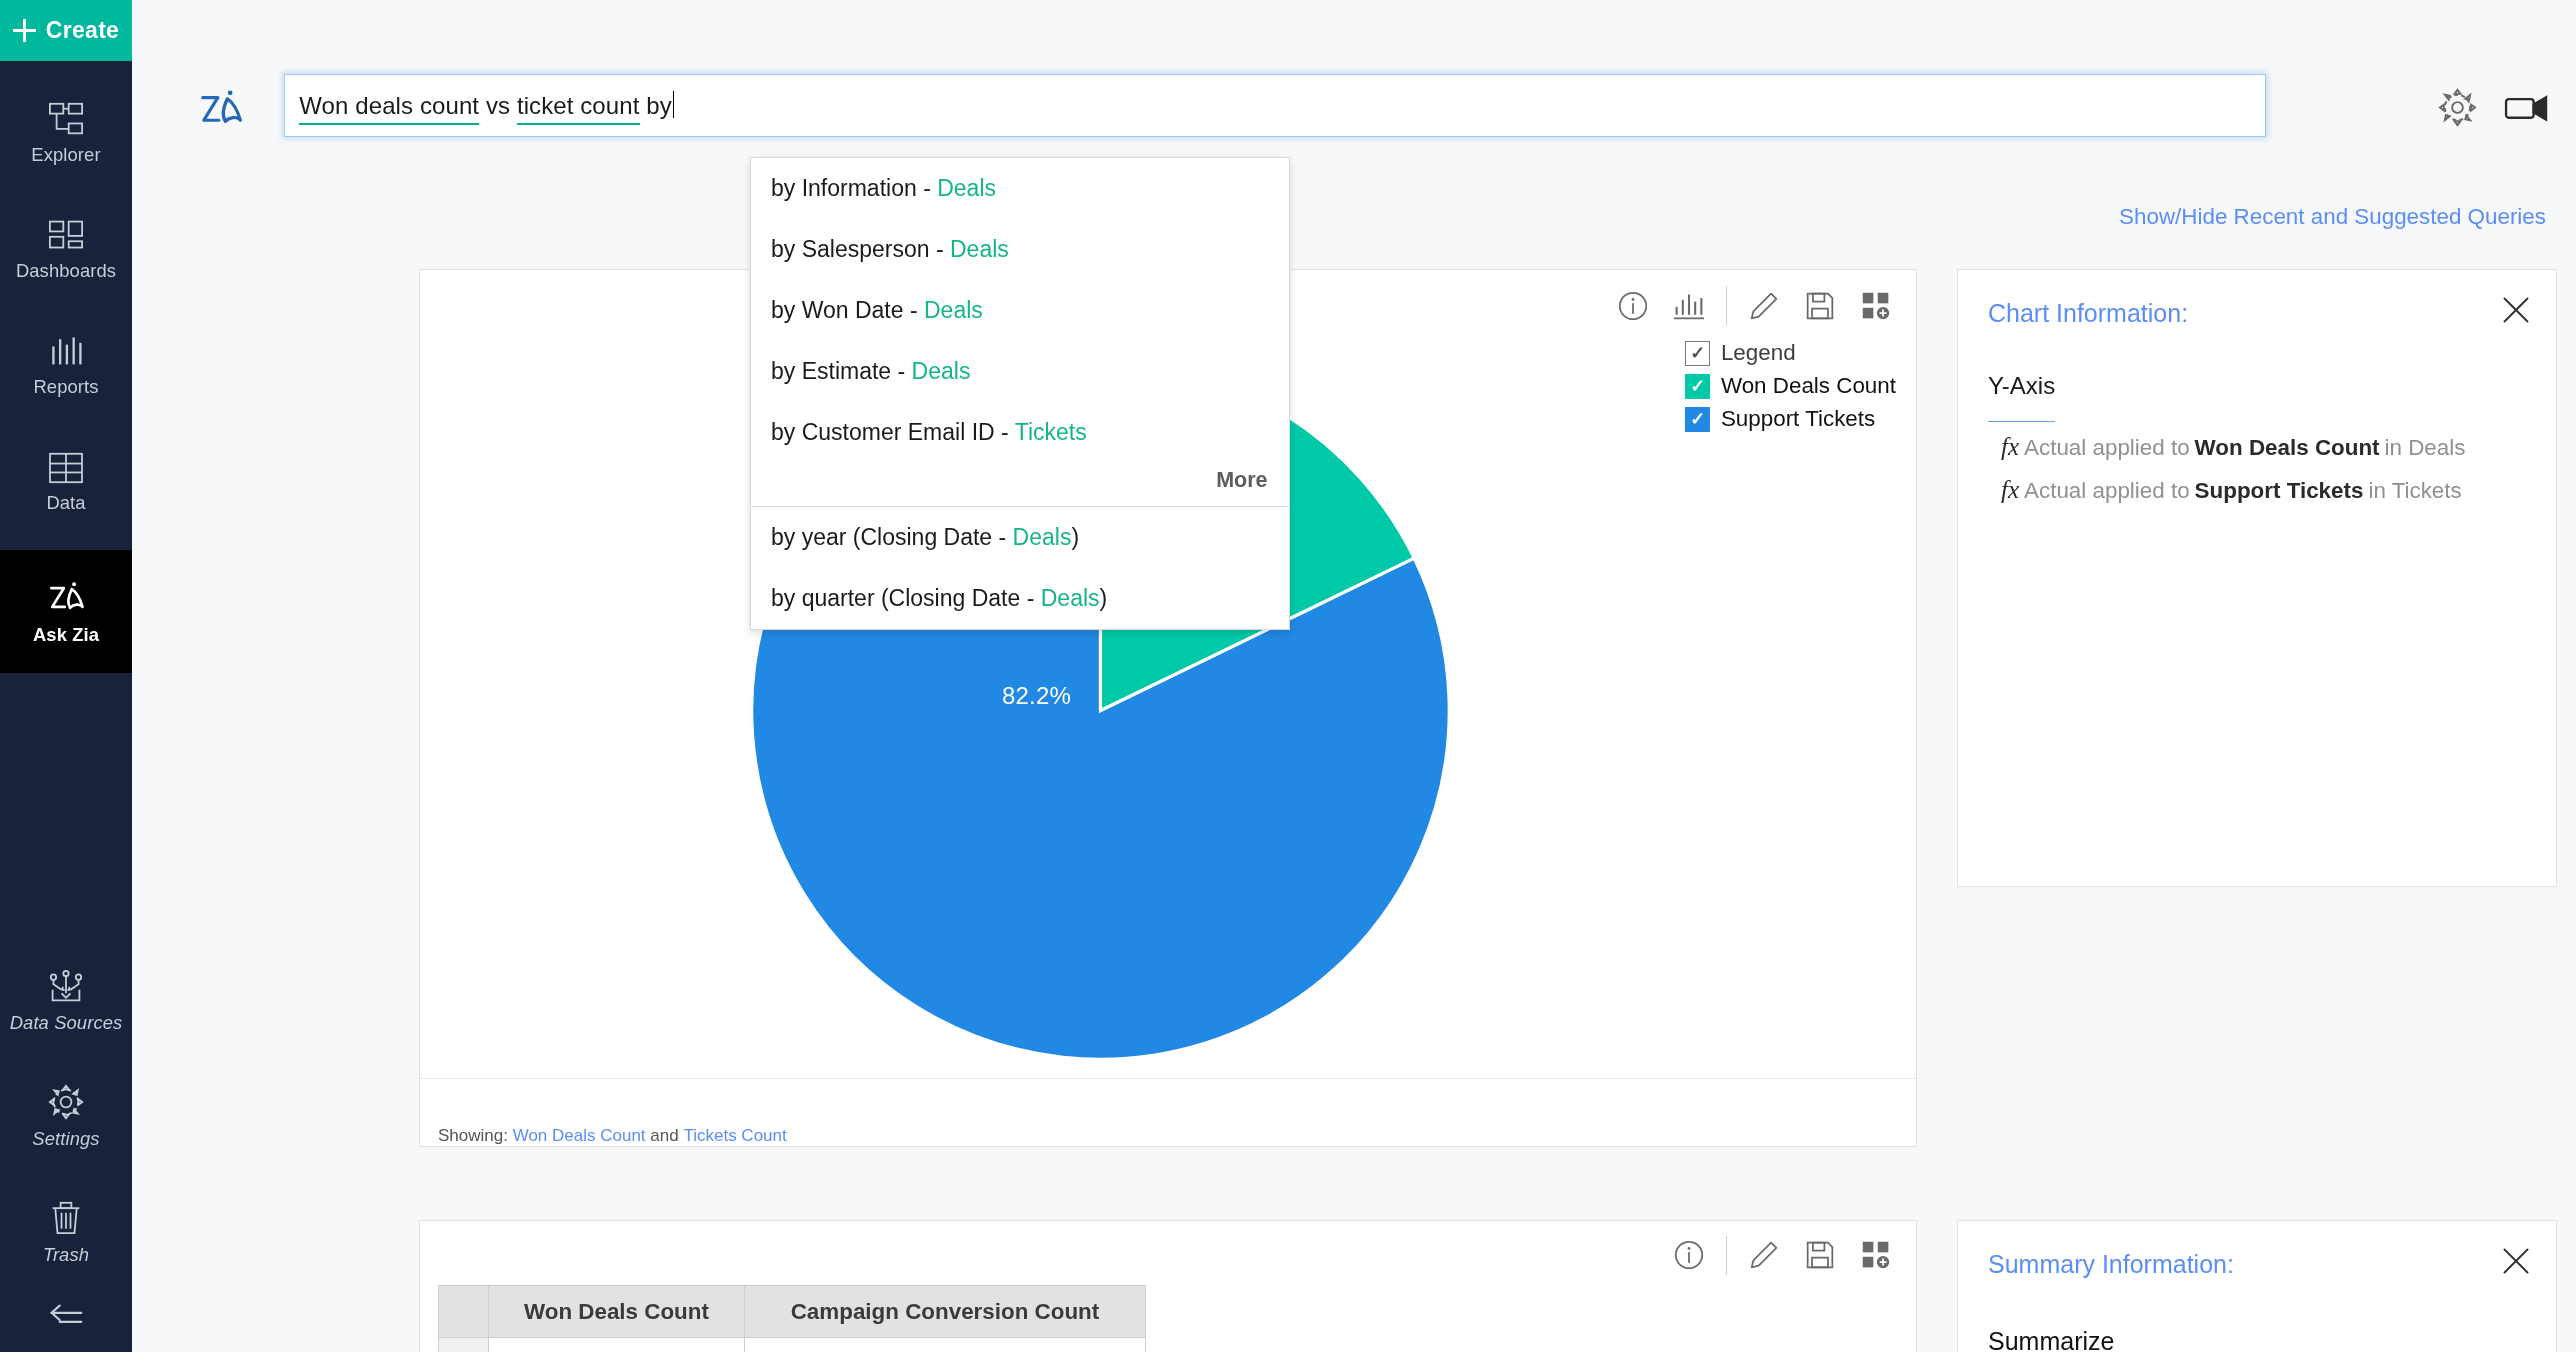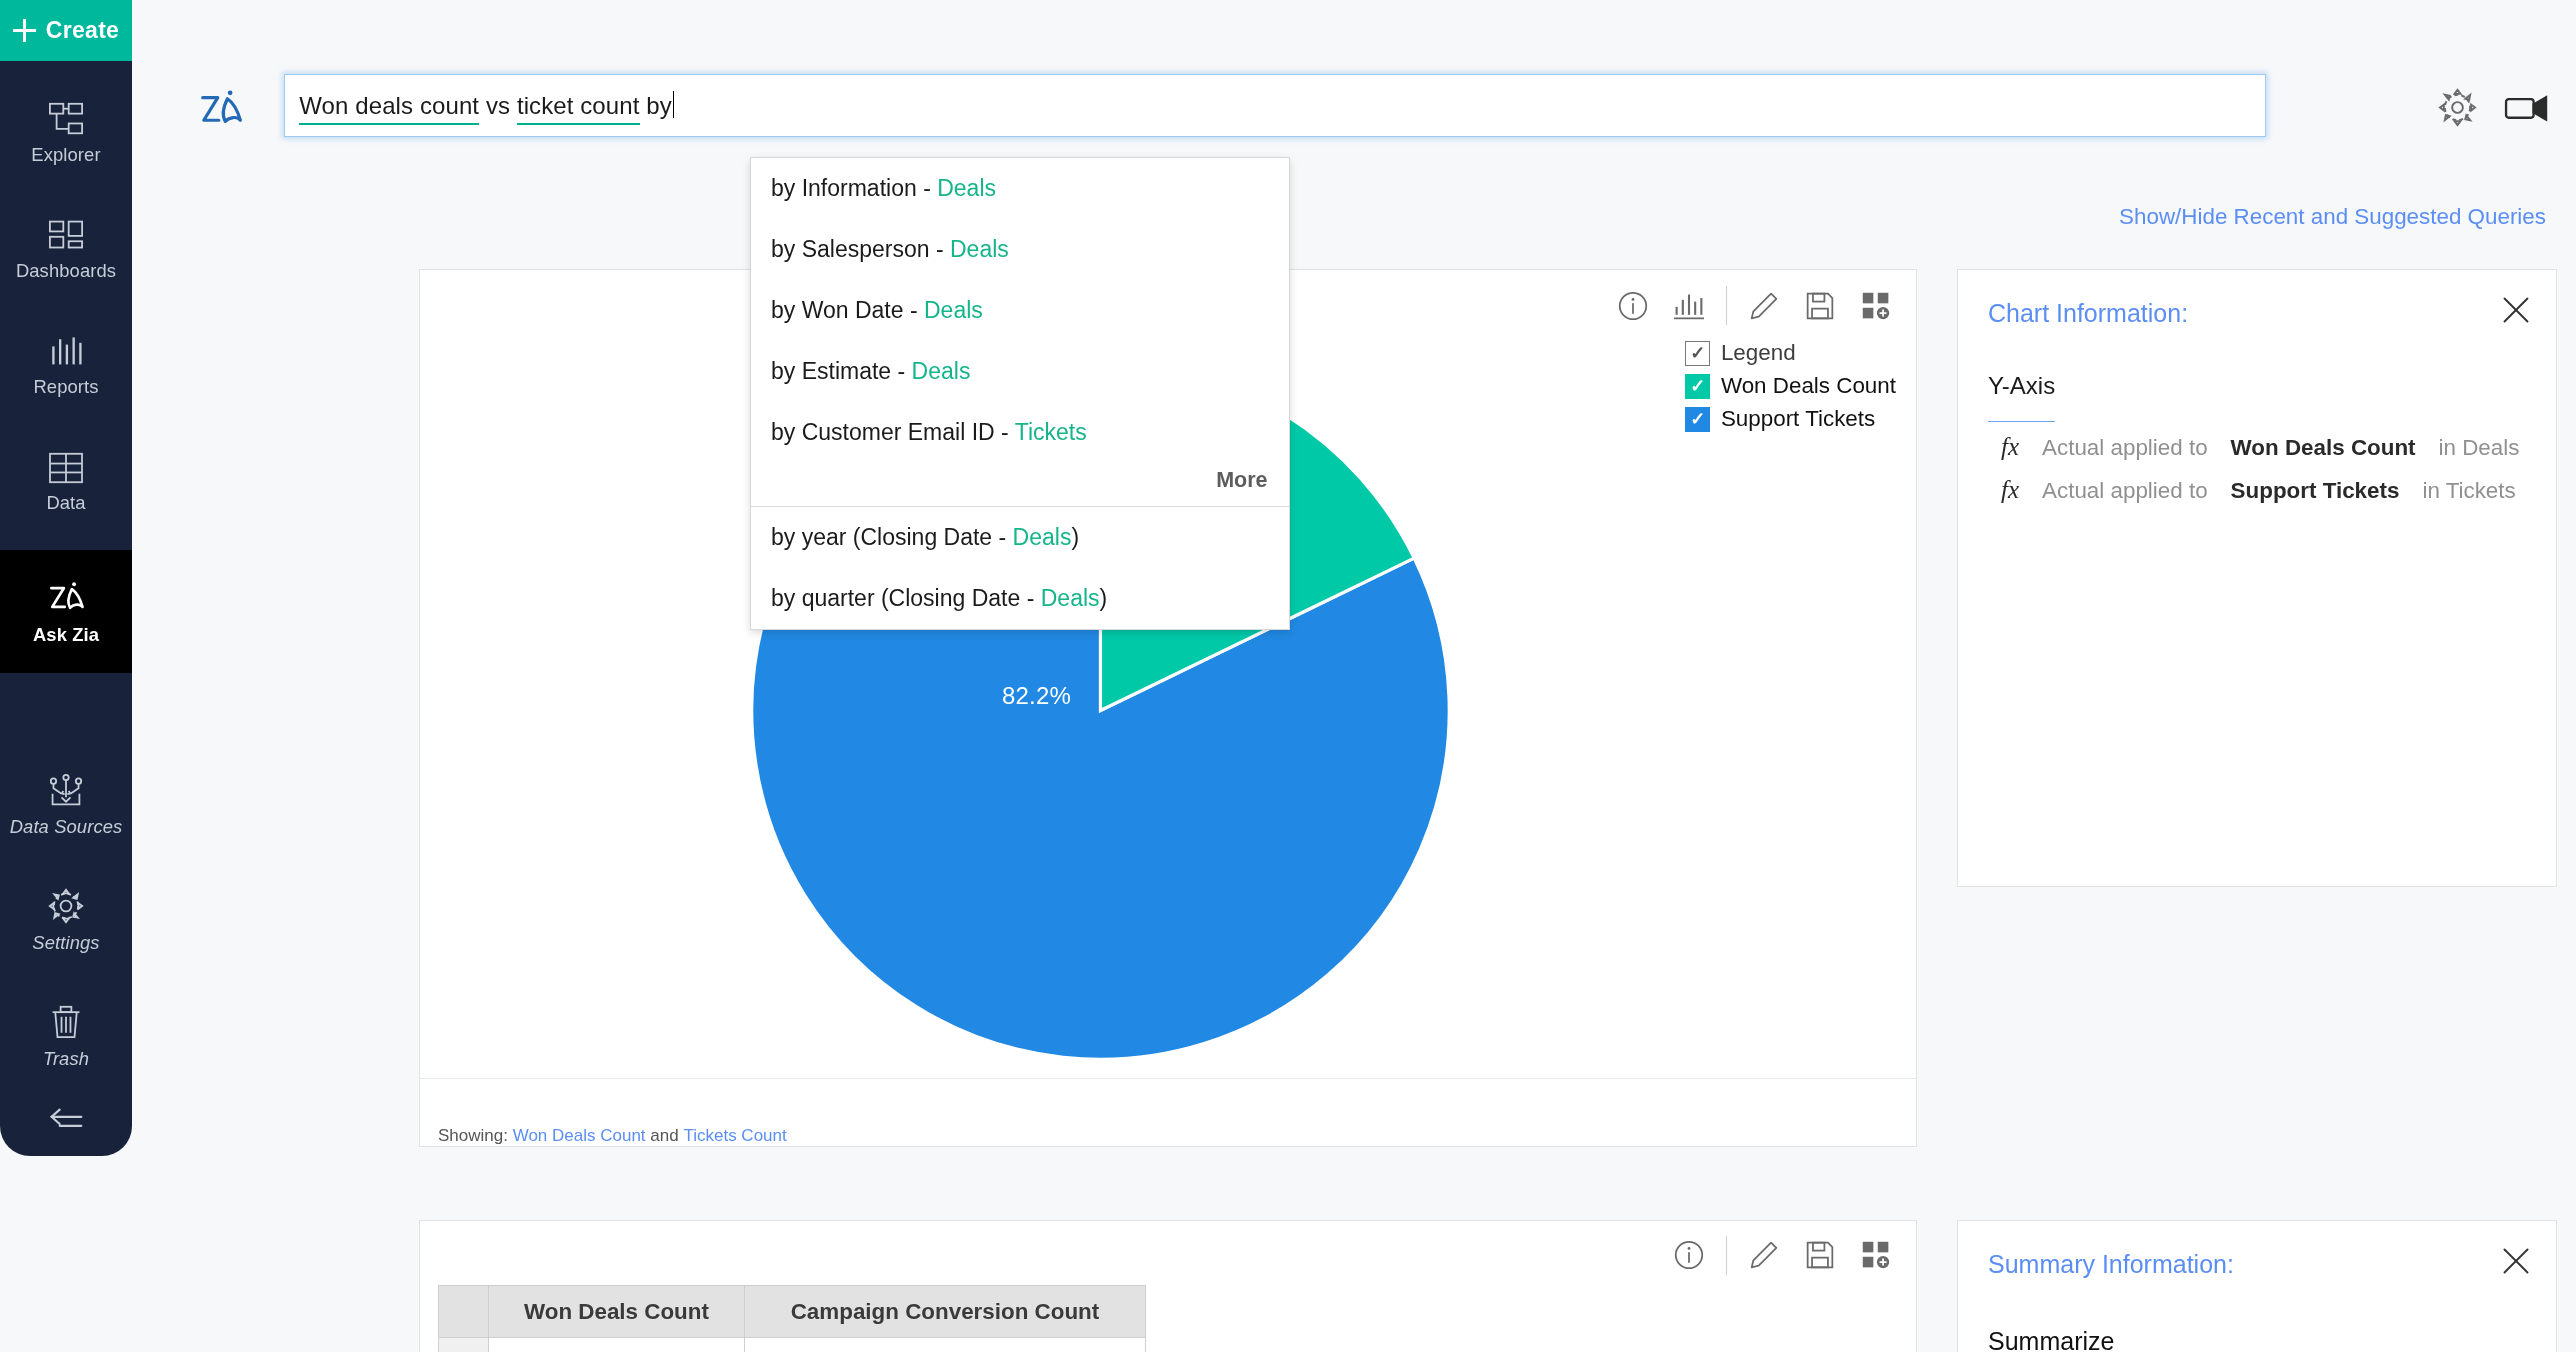--- a/index.html
+++ b/index.html
@@ -6,23 +6,23 @@
   html, body {
     width: 2576px; height: 1352px;
     overflow: hidden;
     background: #f7f8f9;
     font-family: "Liberation Sans", sans-serif;
   }
 
   
   #sidebar {
     position: absolute; left: 0; top: 0;
-    width: 132px; height: 1156px;
+    width: 132px; height: 1352px;
     background: #18233b;
-    display: flex; flex-direction: column; border-radius: 30px;
+    display: flex; flex-direction: column;
   }
   #create-btn {
     height: 61px; background: #00b89c;
     display: flex; align-items: center; justify-content: center;
     gap: 10px; cursor: pointer; flex: 0 0 auto;
   }
   #create-btn .plus {
     width: 23px; height: 23px; position: relative; flex: 0 0 auto;
   }
   #create-btn .plus:before, #create-btn .plus:after {
@@ -157,21 +157,21 @@
     position: absolute; left: 30px; top: 29px;
     color: #5b8ef4; font-size: 25px;
   }
   .panel-close { position: absolute; right: 25px; top: 25px; cursor: pointer; }
   #yaxis-head {
     position: absolute; left: 30px; top: 102px;
     font-size: 24px; color: #1b1b1b;
     border-bottom: 1.8px solid #6aa3f0; padding-bottom: 21px;
   }
   .fx-row {
-    position: absolute; left: 43px; display: flex; align-items: baseline; gap: 23px;
+    position: absolute; left: 43px; display: flex; align-items: baseline; gap: 5px;
     font-size: 22.4px; color: #909090; white-space: nowrap;
   }
   .fx-row .fx { font-family: "Liberation Serif", serif; font-style: italic; font-size: 25px; color: #2a2a2a; }
   .fx-row b { color: #2a2a2a; }
   #fx1 { top: 163px; }
   #fx2 { top: 206px; }
   #summarize-lbl { position: absolute; left: 30px; top: 106px; font-size: 25px; color: #111; }
 </style>
 </head>
 <body>

